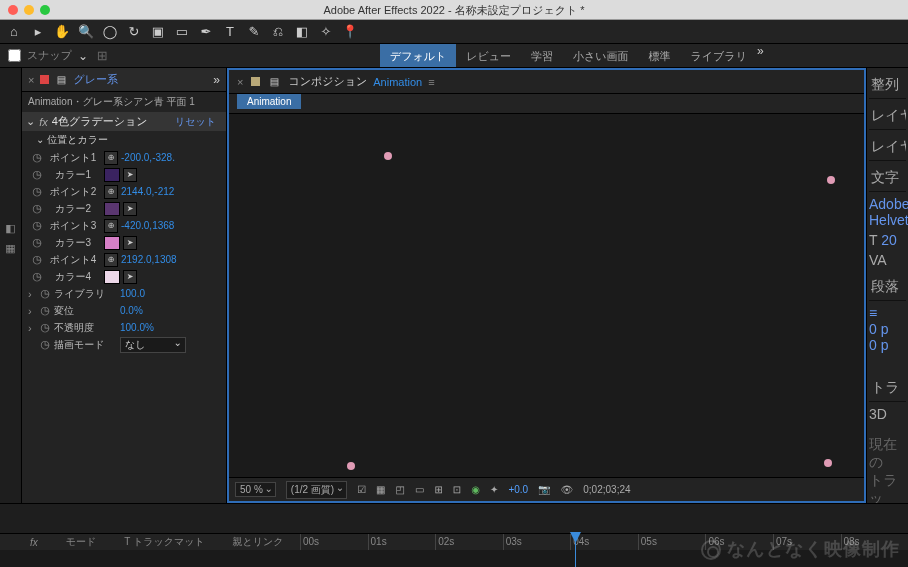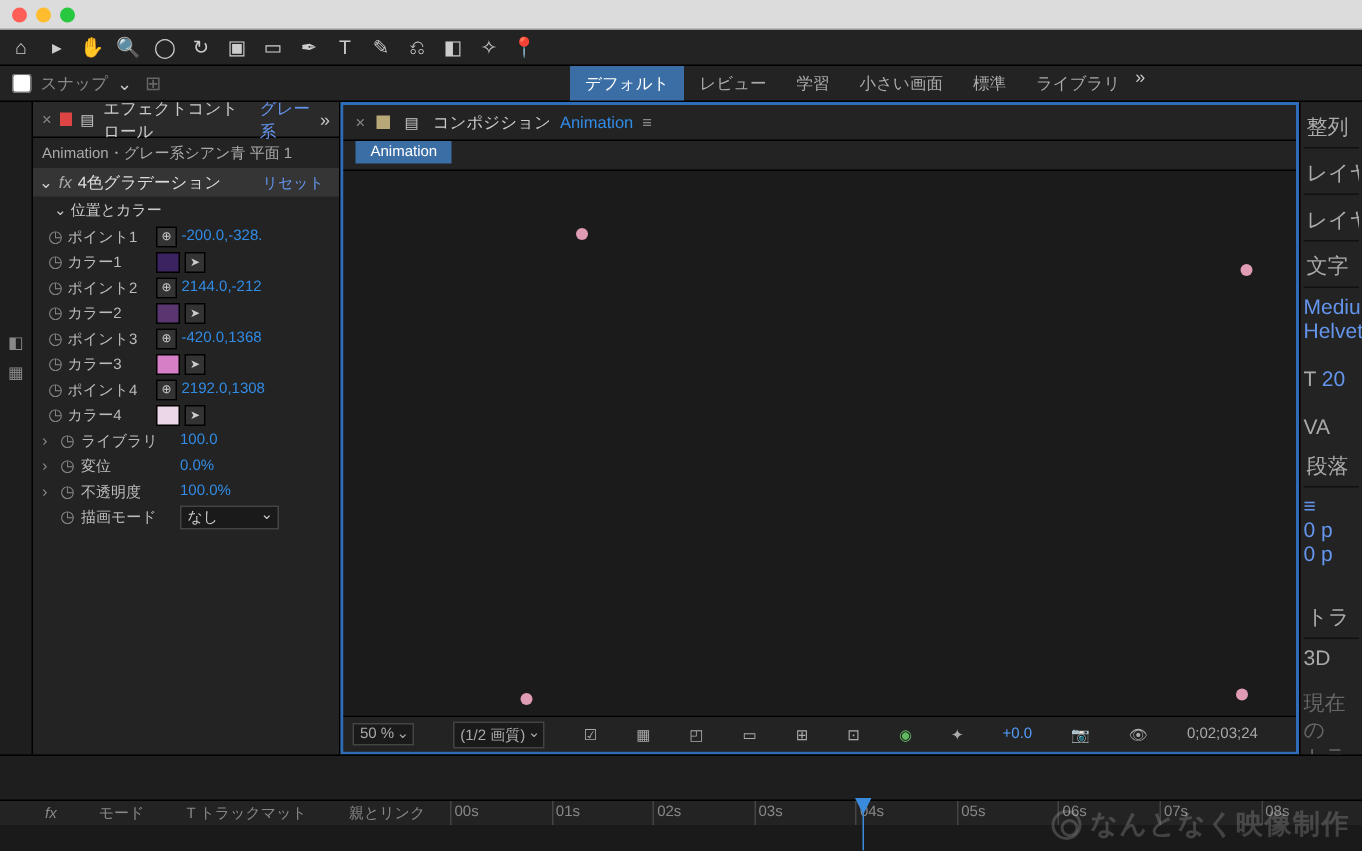--- a/index.html
+++ b/index.html
@@ -20,21 +20,21 @@
 .effects-panel { width:205px; background:#232323; border-right:1px solid #000; display:flex; flex-direction:column; }
 .panel-hdr { height:24px; background:#2a2a2a; display:flex; align-items:center; padding:0 6px; gap:4px; border-bottom:1px solid #000; }
 .panel-hdr .sq { width:9px; height:9px; }
 .panel-sub { padding:3px 6px; color:#aaa; font-size:10px; }
 .fx-hdr { background:#353535; padding:2px 4px; display:flex; align-items:center; gap:4px; }
 .fx-hdr .nm { color:#ddd; }
 .fx-hdr .rst { color:#6495ed; font-size:10px; margin-left:auto; margin-right:6px; }
 .prop-group { padding:2px 0 2px 14px; color:#ccc; font-size:10px; }
 .prop-row { display:flex; align-items:center; height:17px; padding-left:10px; gap:3px; }
 .prop-row .sw { width:10px; text-align:center; color:#888; }
-.prop-row .lbl { flex:0 0 56px; color:#bbb; font-size:10px; }
+.prop-row .lbl { flex:0 0 56px; color:#bbb; font-size:10px;text-align:center; }
 .prop-row .swatch { width:16px; height:14px; border:1px solid #000; }
 .prop-row .picker { width:14px; height:14px; background:#333; border:1px solid #000; display:flex; align-items:center; justify-content:center; font-size:8px; }
 .prop-row .val { color:#328ce6; font-size:10px; }
 .simple-row { display:flex; align-items:center; height:17px; padding-left:6px; gap:4px; }
 .simple-row .tw { width:8px; color:#888; }
 .simple-row .sw { width:10px; color:#888; text-align:center; }
 .simple-row .lbl { flex:0 0 62px; color:#bbb; font-size:10px; }
 .simple-row .val { color:#328ce6; font-size:10px; }
 .simple-row .dd { background:#1a1a1a; border:1px solid #444; padding:0 14px 0 4px; font-size:10px; color:#ccc; position:relative; width:66px; }
 .simple-row .dd:after { content:'⌄'; position:absolute; right:3px; top:-1px; }
@@ -44,21 +44,21 @@
 .comp-tabs { height:20px; background:#232323; padding-left:8px; border-bottom:1px solid #000; }
 .comp-tabs span { display:inline-block; background:#3a6ea5; color:#fff; padding:2px 10px; font-size:10px; }
 .viewport { flex:1; background:#1b1b1b; position:relative; overflow:hidden; }
 .canvas { position:absolute; left:138px; top:100px; width:360px; height:200px; background:linear-gradient(135deg,#6b3a87 0%,#8148a3 30%,#a45fa8 55%,#c585b5 75%,#e0b8d0 92%,#b792c4 100%); }
 .hello { position:absolute; left:55%; top:48%; transform:translate(-50%,-50%); color:#fff; font-size:36px; font-weight:600; font-family:Helvetica,Arial,sans-serif; }
 .cross { position:absolute; left:50%; top:50%; width:12px; height:12px; transform:translate(-50%,-50%); }
 .cross:before,.cross:after{content:'';position:absolute;background:rgba(200,100,120,.7);}
 .cross:before{left:5px;top:0;width:2px;height:12px}.cross:after{top:5px;left:0;height:2px;width:12px}
 .sel-handle { position:absolute; width:6px; height:6px; background:#ff3b30; }
 .pt-handle { position:absolute; width:8px; height:8px; background:#e09bb5; border-radius:50%; }
-.vp-footer { height:24px; background:#232323; display:flex; align-items:center; padding:0 6px; gap:26px; border-top:1px solid #000; color:#aaa; font-size:10px; }
+.vp-footer { height:24px; background:#232323; display:flex; align-items:center; padding:0 6px; gap:10px; border-top:1px solid #000; color:#aaa; font-size:10px; }
 .vp-footer .dd2 { background:#1a1a1a; border:1px solid #444; padding:1px 12px 1px 4px; position:relative; }
 .vp-footer .dd2:after{content:'⌄';position:absolute;right:2px;top:0}
 .vp-footer .ico { color:#aaa; }
 .vp-footer .exp { color:#54a0ff; }
 .right-panel { width:42px; background:#232323; border-left:1px solid #000; padding:4px 2px; font-size:14px; color:#aaa; }
 .right-panel .sec { padding:4px 2px; border-bottom:1px solid #111; margin-bottom:4px; overflow:hidden; white-space:nowrap; }
 .right-panel .lnk { color:#6495ed; }
 .timeline-area { height:64px; background:#1a1a1a; border-top:1px solid #000; position:relative; }
 .tl-hdr { height:30px; background:#1e1e1e; border-bottom:1px solid #000; }
 .tl-cols { height:16px; display:flex; align-items:center; padding-left:30px; gap:28px; color:#888; font-size:10px; background:#232323; }
@@ -72,20 +72,21 @@
 .chevron { font-size:12px; color:#ccc; }
 .x-close { color:#888; margin-right:2px; }
 </style>
 </head>
 <body>
 
 <div class="titlebar">
   <span class="dot r"></span>
   <span class="dot y"></span>
   <span class="dot g"></span>
+  <span>Adobe After Effects 2022 - 名称未設定プロジェクト *</span>
 </div>
 
 <div class="toolbar">
   <span class="tool-ico">⌂</span>
   <span class="tool-ico">▸</span>
   <span class="tool-ico">✋</span>
   <span class="tool-ico">🔍</span>
   <span class="tool-ico">◯</span>
   <span class="tool-ico">↻</span>
   <span class="tool-ico">▣</span>
@@ -121,21 +122,20 @@
   <div class="left-strip">
     <div>◧</div>
     <div>▦</div>
   </div>
 
   <div class="effects-panel">
     <div class="panel-hdr">
       <span class="x-close">×</span>
       <span class="sq" style="background:#d44"></span>
       <span class="tool-ico" style="font-size:10px">▤</span>
-      <span>エフェクトコントロール</span>
       <span style="color:#6495ed">グレー系</span>
       <span class="chevron" style="margin-left:auto">»</span>
     </div>
     <div class="panel-sub">Animation・グレー系シアン青 平面 1</div>
     <div class="fx-hdr">
       <span>⌄</span>
       <span style="font-style:italic;color:#aaa">fx</span>
       <span class="nm">4色グラデーション</span>
       <span class="rst">リセット</span>
     </div>
@@ -252,23 +252,23 @@
       <span class="ico">👁</span>
       <span>0;02;03;24</span>
     </div>
   </div>
 
   <div class="right-panel">
     <div class="sec">整列</div>
     <div class="sec">レイヤ</div>
     <div class="sec">レイヤ</div>
     <div class="sec">文字</div>
-    <div><span class="lnk">Mediu</span></div>
+    <div><span class="lnk">Adobe</span></div>
     <div><span class="lnk">Helvet</span></div>
-    <div style="margin:16px 0">T <span class="lnk">20</span></div>
+    <div style="margin:4px 0">T <span class="lnk">20</span></div>
     <div>VA</div>
     <div class="sec" style="margin-top:6px">段落</div>
     <div style="color:#6495ed">≡</div>
     <div><span class="lnk">0 p</span></div>
     <div><span class="lnk">0 p</span></div>
     <div class="sec" style="margin-top:22px">トラ</div>
     <div>3D</div>
     <div style="margin-top:14px;color:#666">現在の</div>
     <div style="color:#666">トラッ</div>
     <div>☑ <span>位置</span></div>

